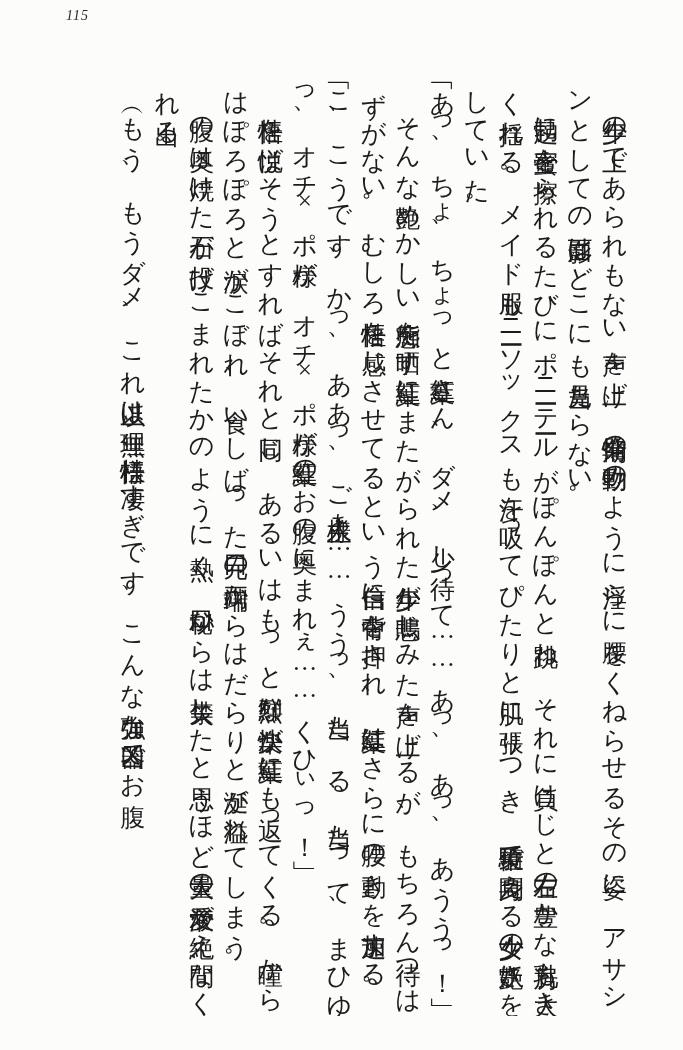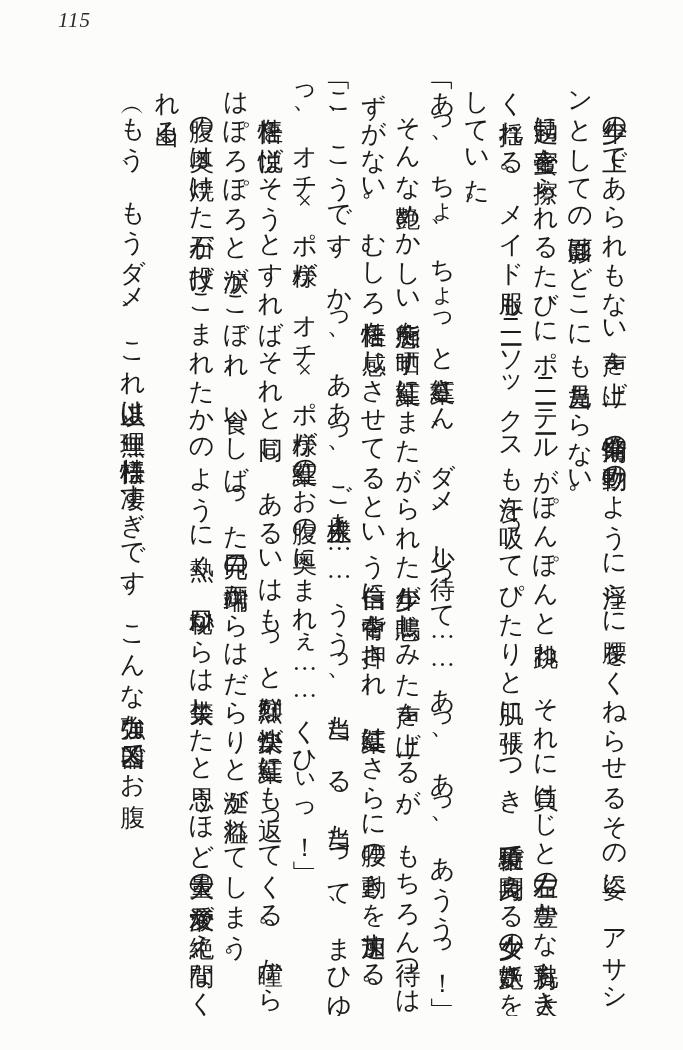--- a/index.html
+++ b/index.html
@@ -10,22 +10,22 @@
     width: 683px;
     height: 1050px;
     position: relative;
     background: #fcfcfb;
     overflow: hidden;
     font-family: "Liberation Serif", "DejaVu Serif", serif;
   }
   .page-number {
     position: absolute;
     top: 8px;
-    left: 58px;
-    font-size: 21px;
+    left: 66px;
+    font-size: 14px;
     font-style: italic;
     color: #2a2a2a;
     letter-spacing: 1px;
   }
   .text-body {
     position: absolute;
     top: 74px;
     right: 52px;
     width: 586px;
     height: 942px;

